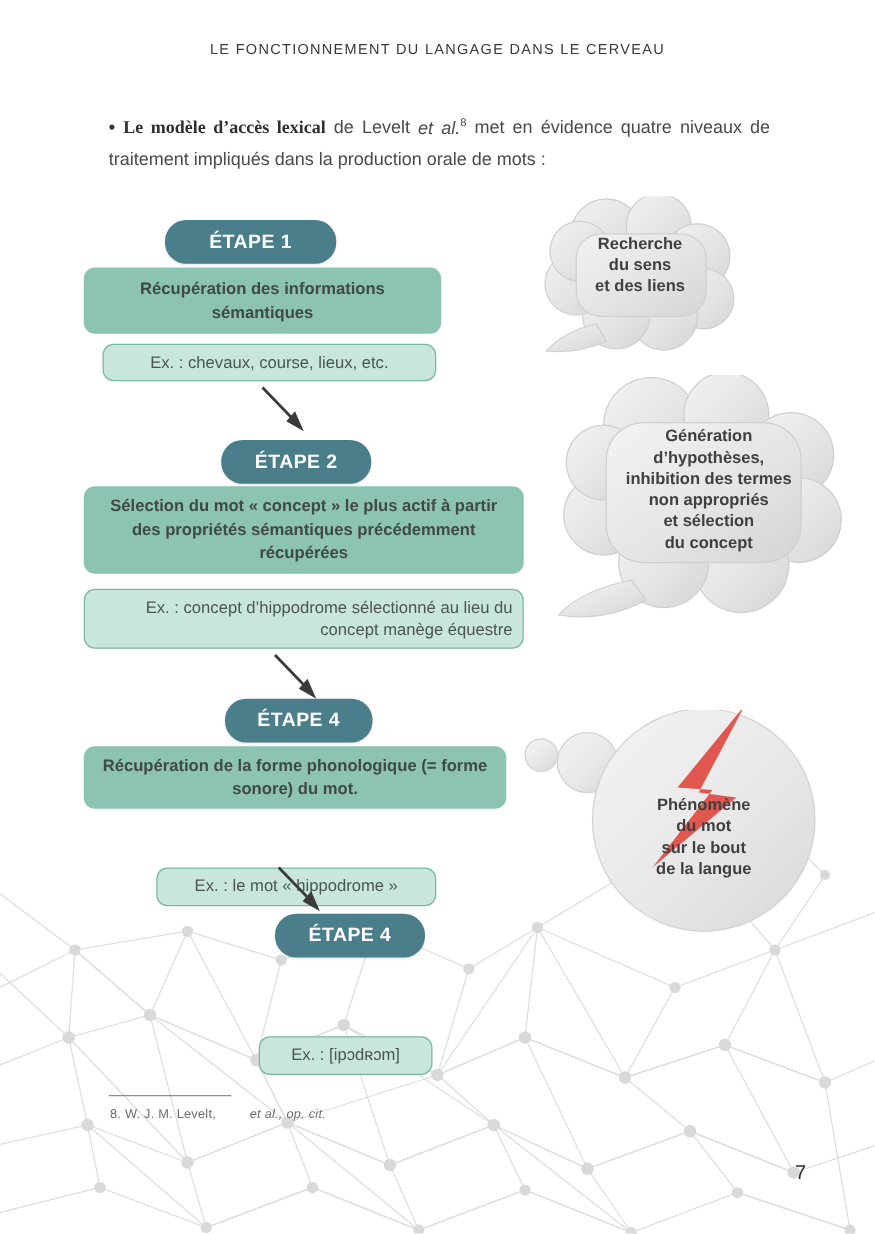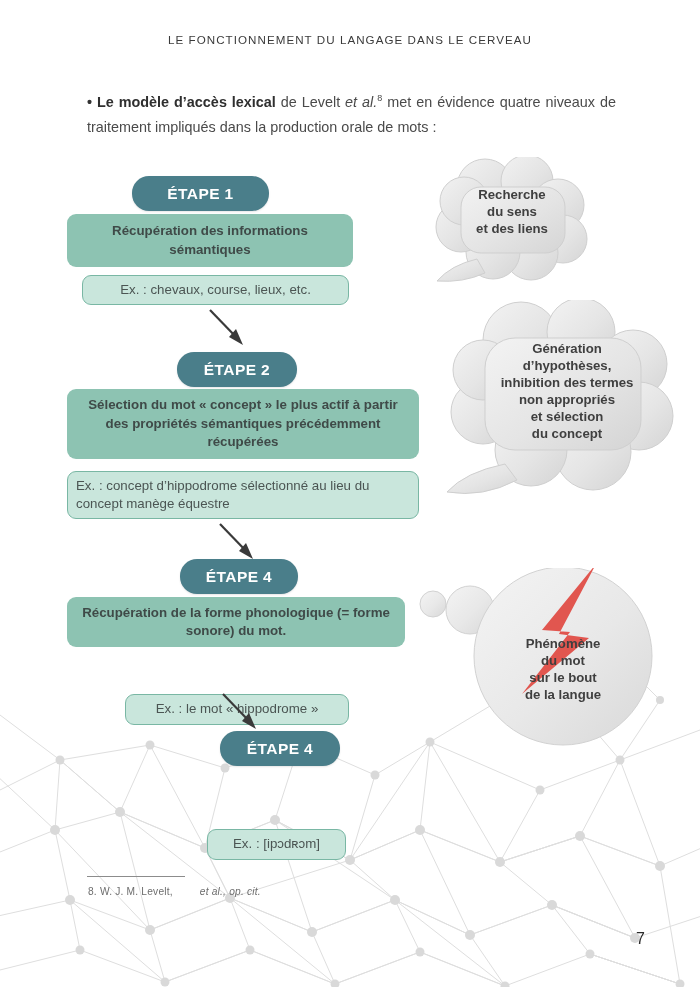--- a/index.html
+++ b/index.html
@@ -45,21 +45,21 @@
     position: absolute;
     left: 87px; top: 86px;
     width: 529px;
     z-index: 5;
     font-size: 14.4px;
     line-height: 25px;
     color: #4a4a4a;
     text-align: justify;
   }
   .intro .bullet { font-weight: 700; color: #333; }
-  .intro b { font-weight: 700; color: #2f2f2f; }
+  .intro b { font-weight: 700; color: #2f2f2f; font-family: Liberation Serif, serif; }
   .intro i { font-style: italic; margin-top: 12px; }
   .intro sup { font-size: 9px; vertical-align: super; }
 
   
   .badge {
     position: absolute;
     background: #4a7e8a;
     color: #ffffff;
     border-radius: 17px;
     font-weight: 700;
@@ -96,21 +96,21 @@
     background: #c9e6dc;
     border: 1.5px solid #79b7a4;
     border-radius: 9px;
     color: #4b5553;
     font-weight: 400;
     font-size: 13.3px;
     line-height: 18.5px;
     display: flex;
     align-items: center;
     justify-content: center;
-    text-align: left;
+    text-align: right;
     z-index: 5;
     padding: 0 8px;
     box-sizing: border-box;
   }
 
   
   .arrow { position: absolute; z-index: 6; }
 
   
   .cloud-wrap { position: absolute; z-index: 3; }

